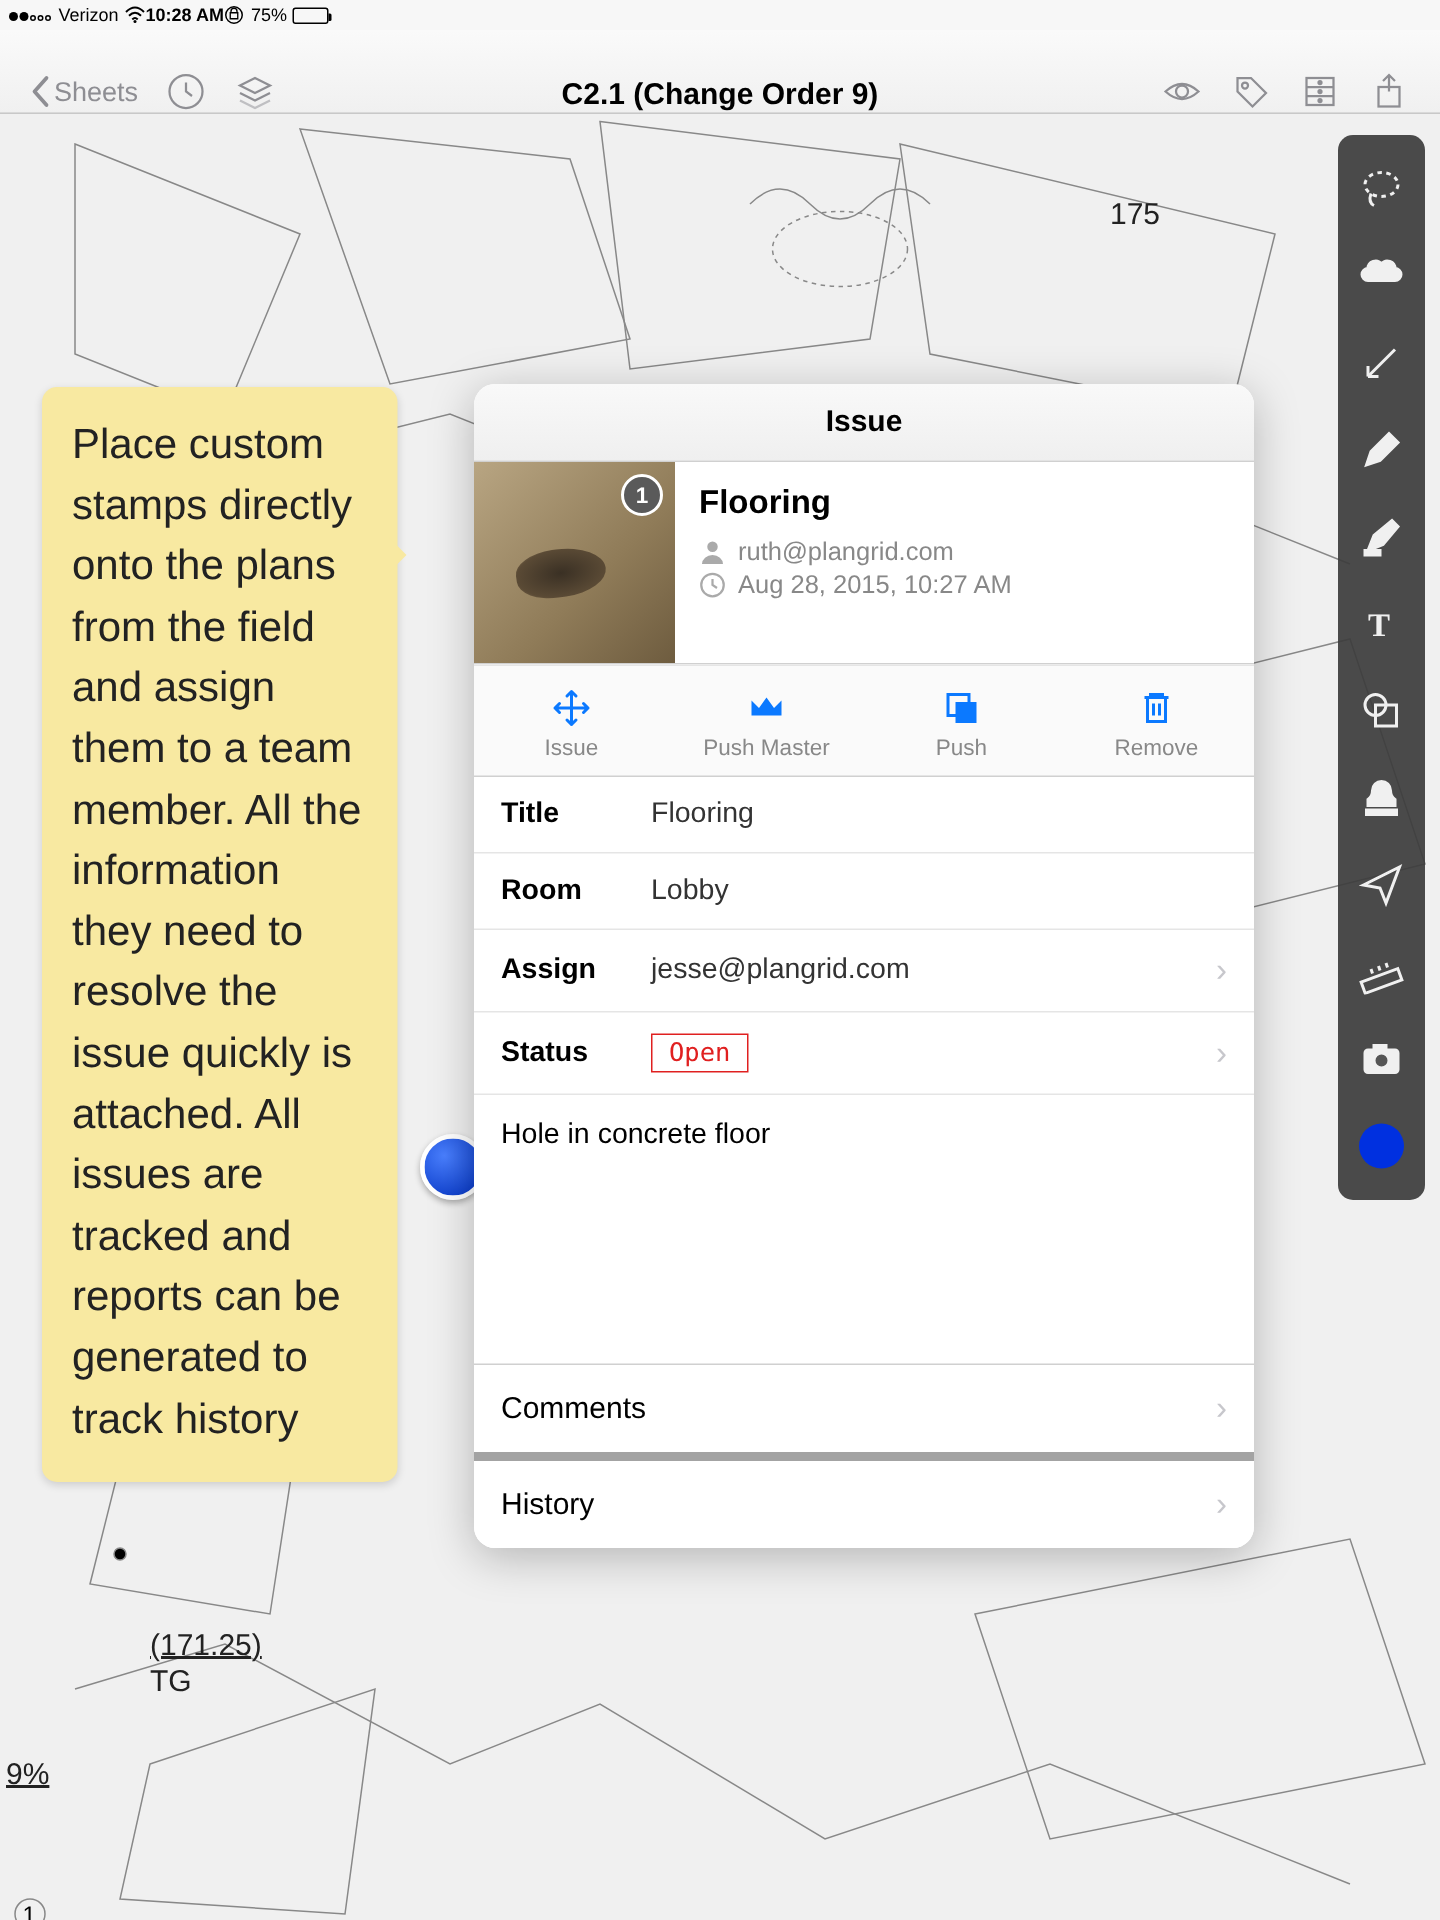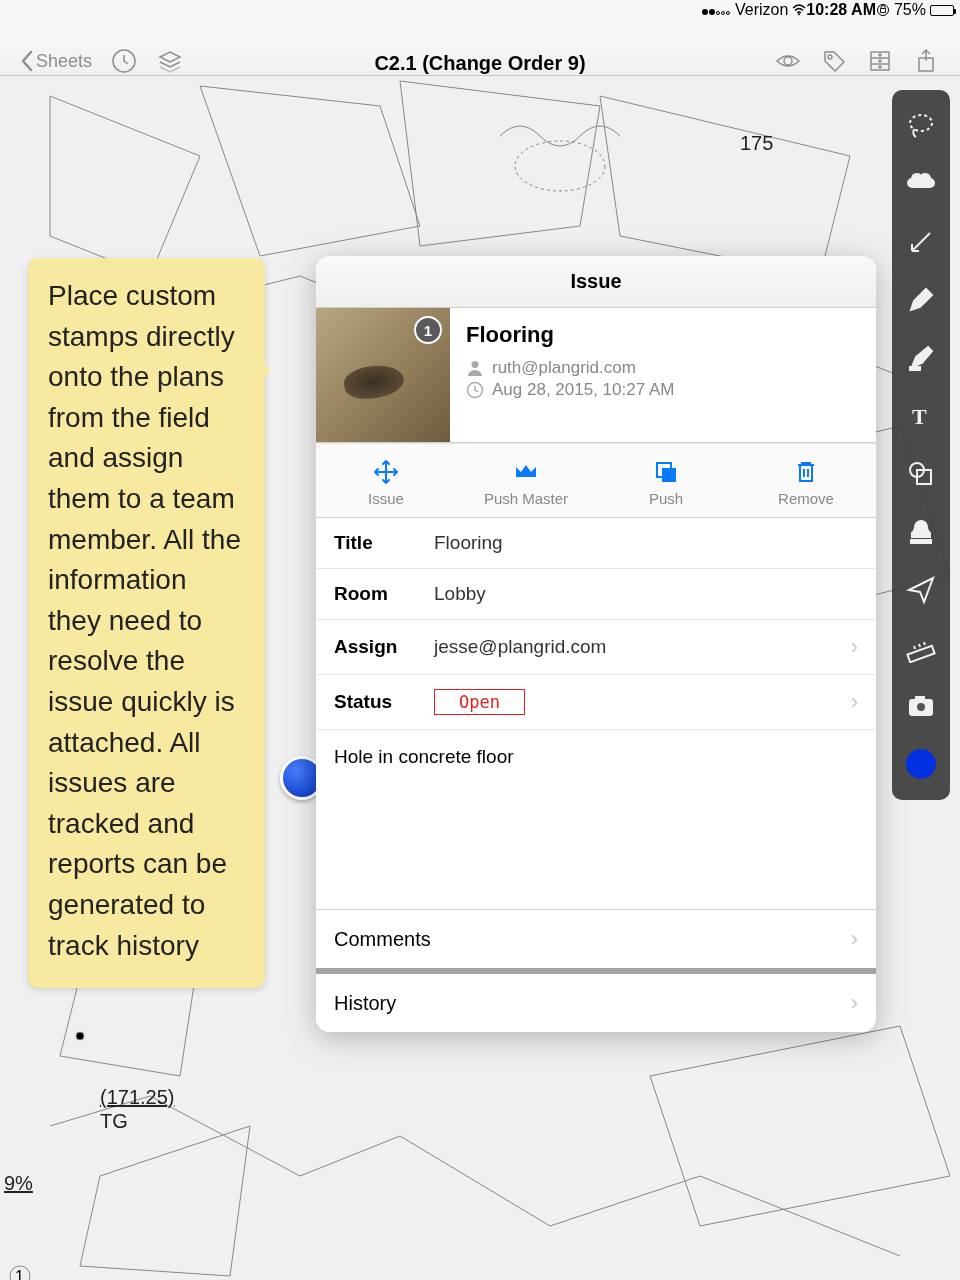--- a/index.html
+++ b/index.html
@@ -8,23 +8,23 @@
     font-family: -apple-system, "Helvetica Neue", Arial, sans-serif;
     background: #e5e5e5;
     position: relative;
     overflow: hidden;
   }
 
   
   .status-bar {
     height: 20px;
     background: #f7f7f7;
-    display: flex; justify-content: flex-end; align-items: center;
+    display: flex; justify-content: flex-start; align-items: center;
     padding: 0 6px;
-    font-size: 16px; font-weight: 500;
+    font-size: 12px; font-weight: 500;
   }
   .status-left, .status-right { display: flex; align-items: center; gap: 4px; }
   .dots span { display:inline-block; width:6px; height:6px; border-radius:50%; background:#000; margin-right:1px; }
   .dots span.empty { background:none; border:1px solid #000; width:4px; height:4px; }
   .status-center { font-weight: 600; }
   .battery { width:24px; height:11px; border:1px solid #000; border-radius:2px; position:relative; }
   .battery::after { content:''; position:absolute; right:-3px; top:3px; width:2px; height:5px; background:#000; border-radius:0 1px 1px 0;}
   .battery .fill { background:#000; height:100%; width:75%; }
 
   
@@ -71,21 +71,21 @@
     position:absolute;
     right:-18px; top:100px;
     border: 12px solid transparent;
     border-left-color: #f8e9a1;
   }
 
   
   .popover {
     position:absolute;
     left: 316px; top: 256px;
-    width: 560px;
+    width: 520px;
     background: #fff;
     border-radius: 14px;
     box-shadow: 0 6px 30px rgba(0,0,0,0.25);
     overflow: hidden;
     font-size: 18px;
   }
   .popover::before {
     content:''; position:absolute; left:-16px; top:430px;
     border:14px solid transparent; border-right-color:#fff;
   }
@@ -150,21 +150,21 @@
     border-bottom: 1px solid #e5e5e5;
     font-size:19px;
   }
   .detail-label { width:100px; font-weight:600; }
   .detail-value { flex:1; color:#333; }
   .chevron { color:#c7c7cc; font-size:22px; }
   .status-pill {
     display:inline-block;
     border:1px solid #e02020;
     color:#e02020;
-    padding: 2px 24px;
+    padding: 2px 11px;
     font-size:17px;
     font-family: Menlo, monospace;
   }
   .description-block {
     padding: 16px 18px;
     min-height: 180px;
     font-size:19px;
     border-bottom: 1px solid #d0d0d0;
     background:#fff;
   }

